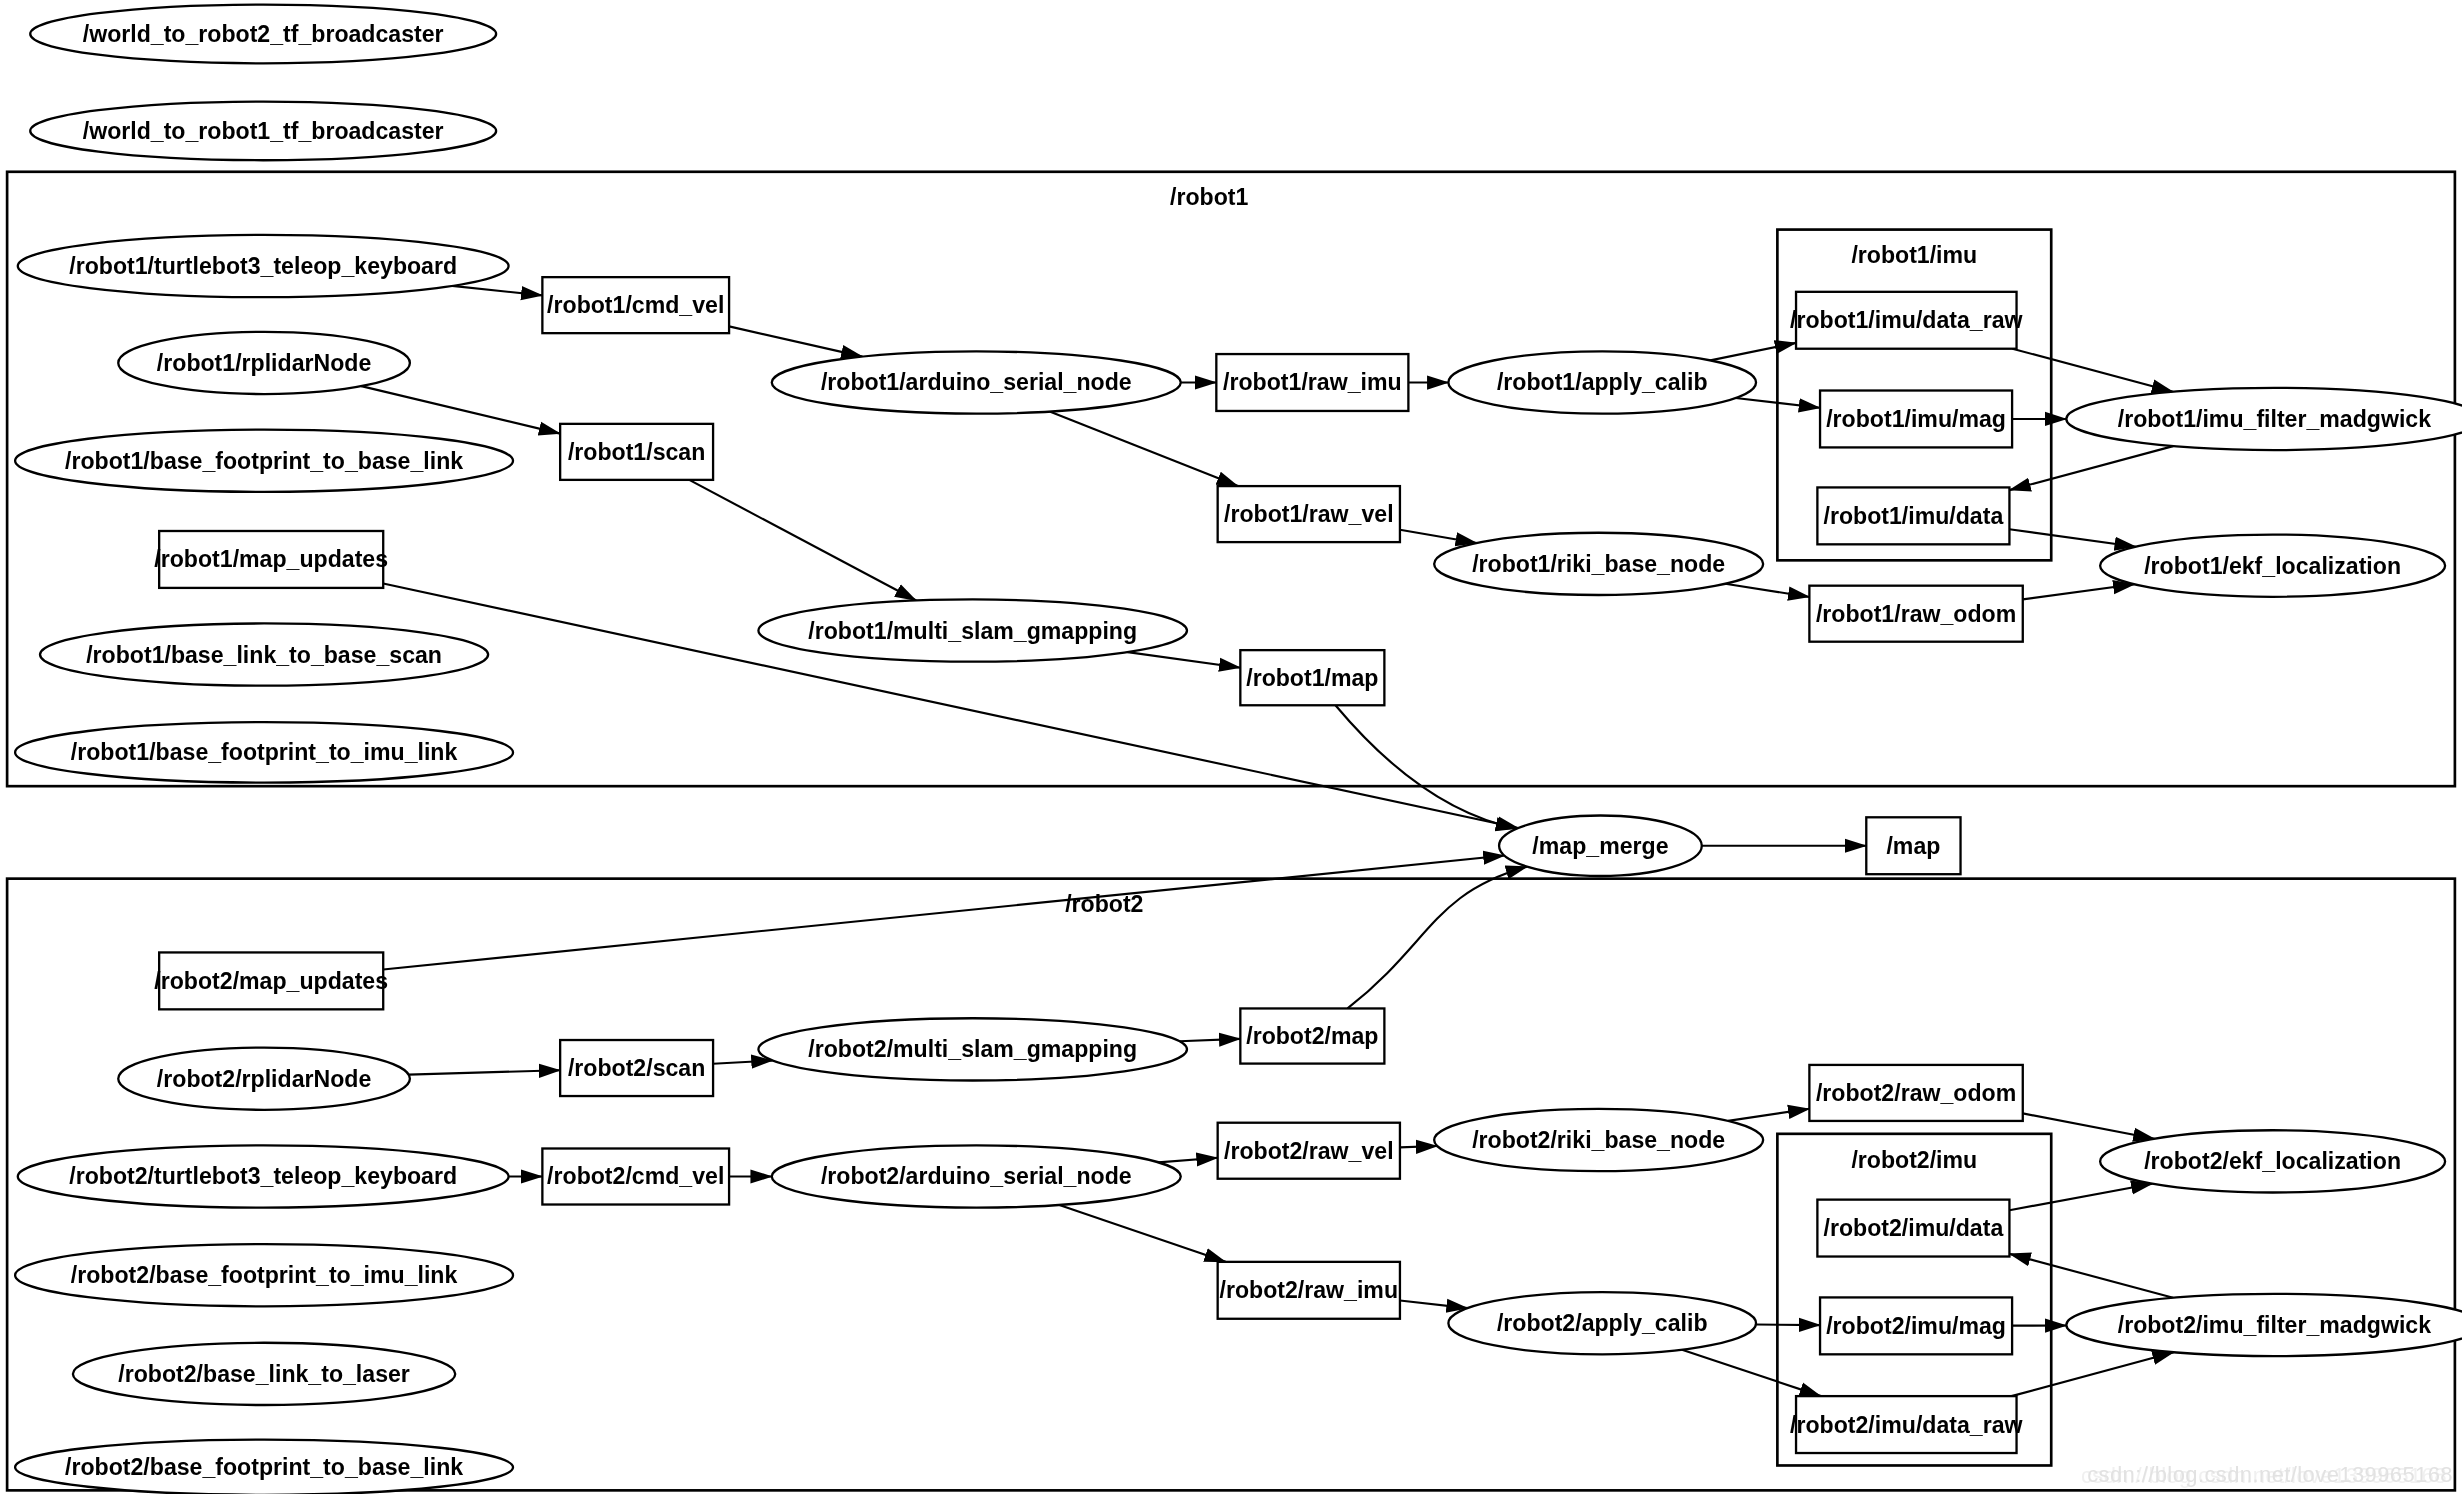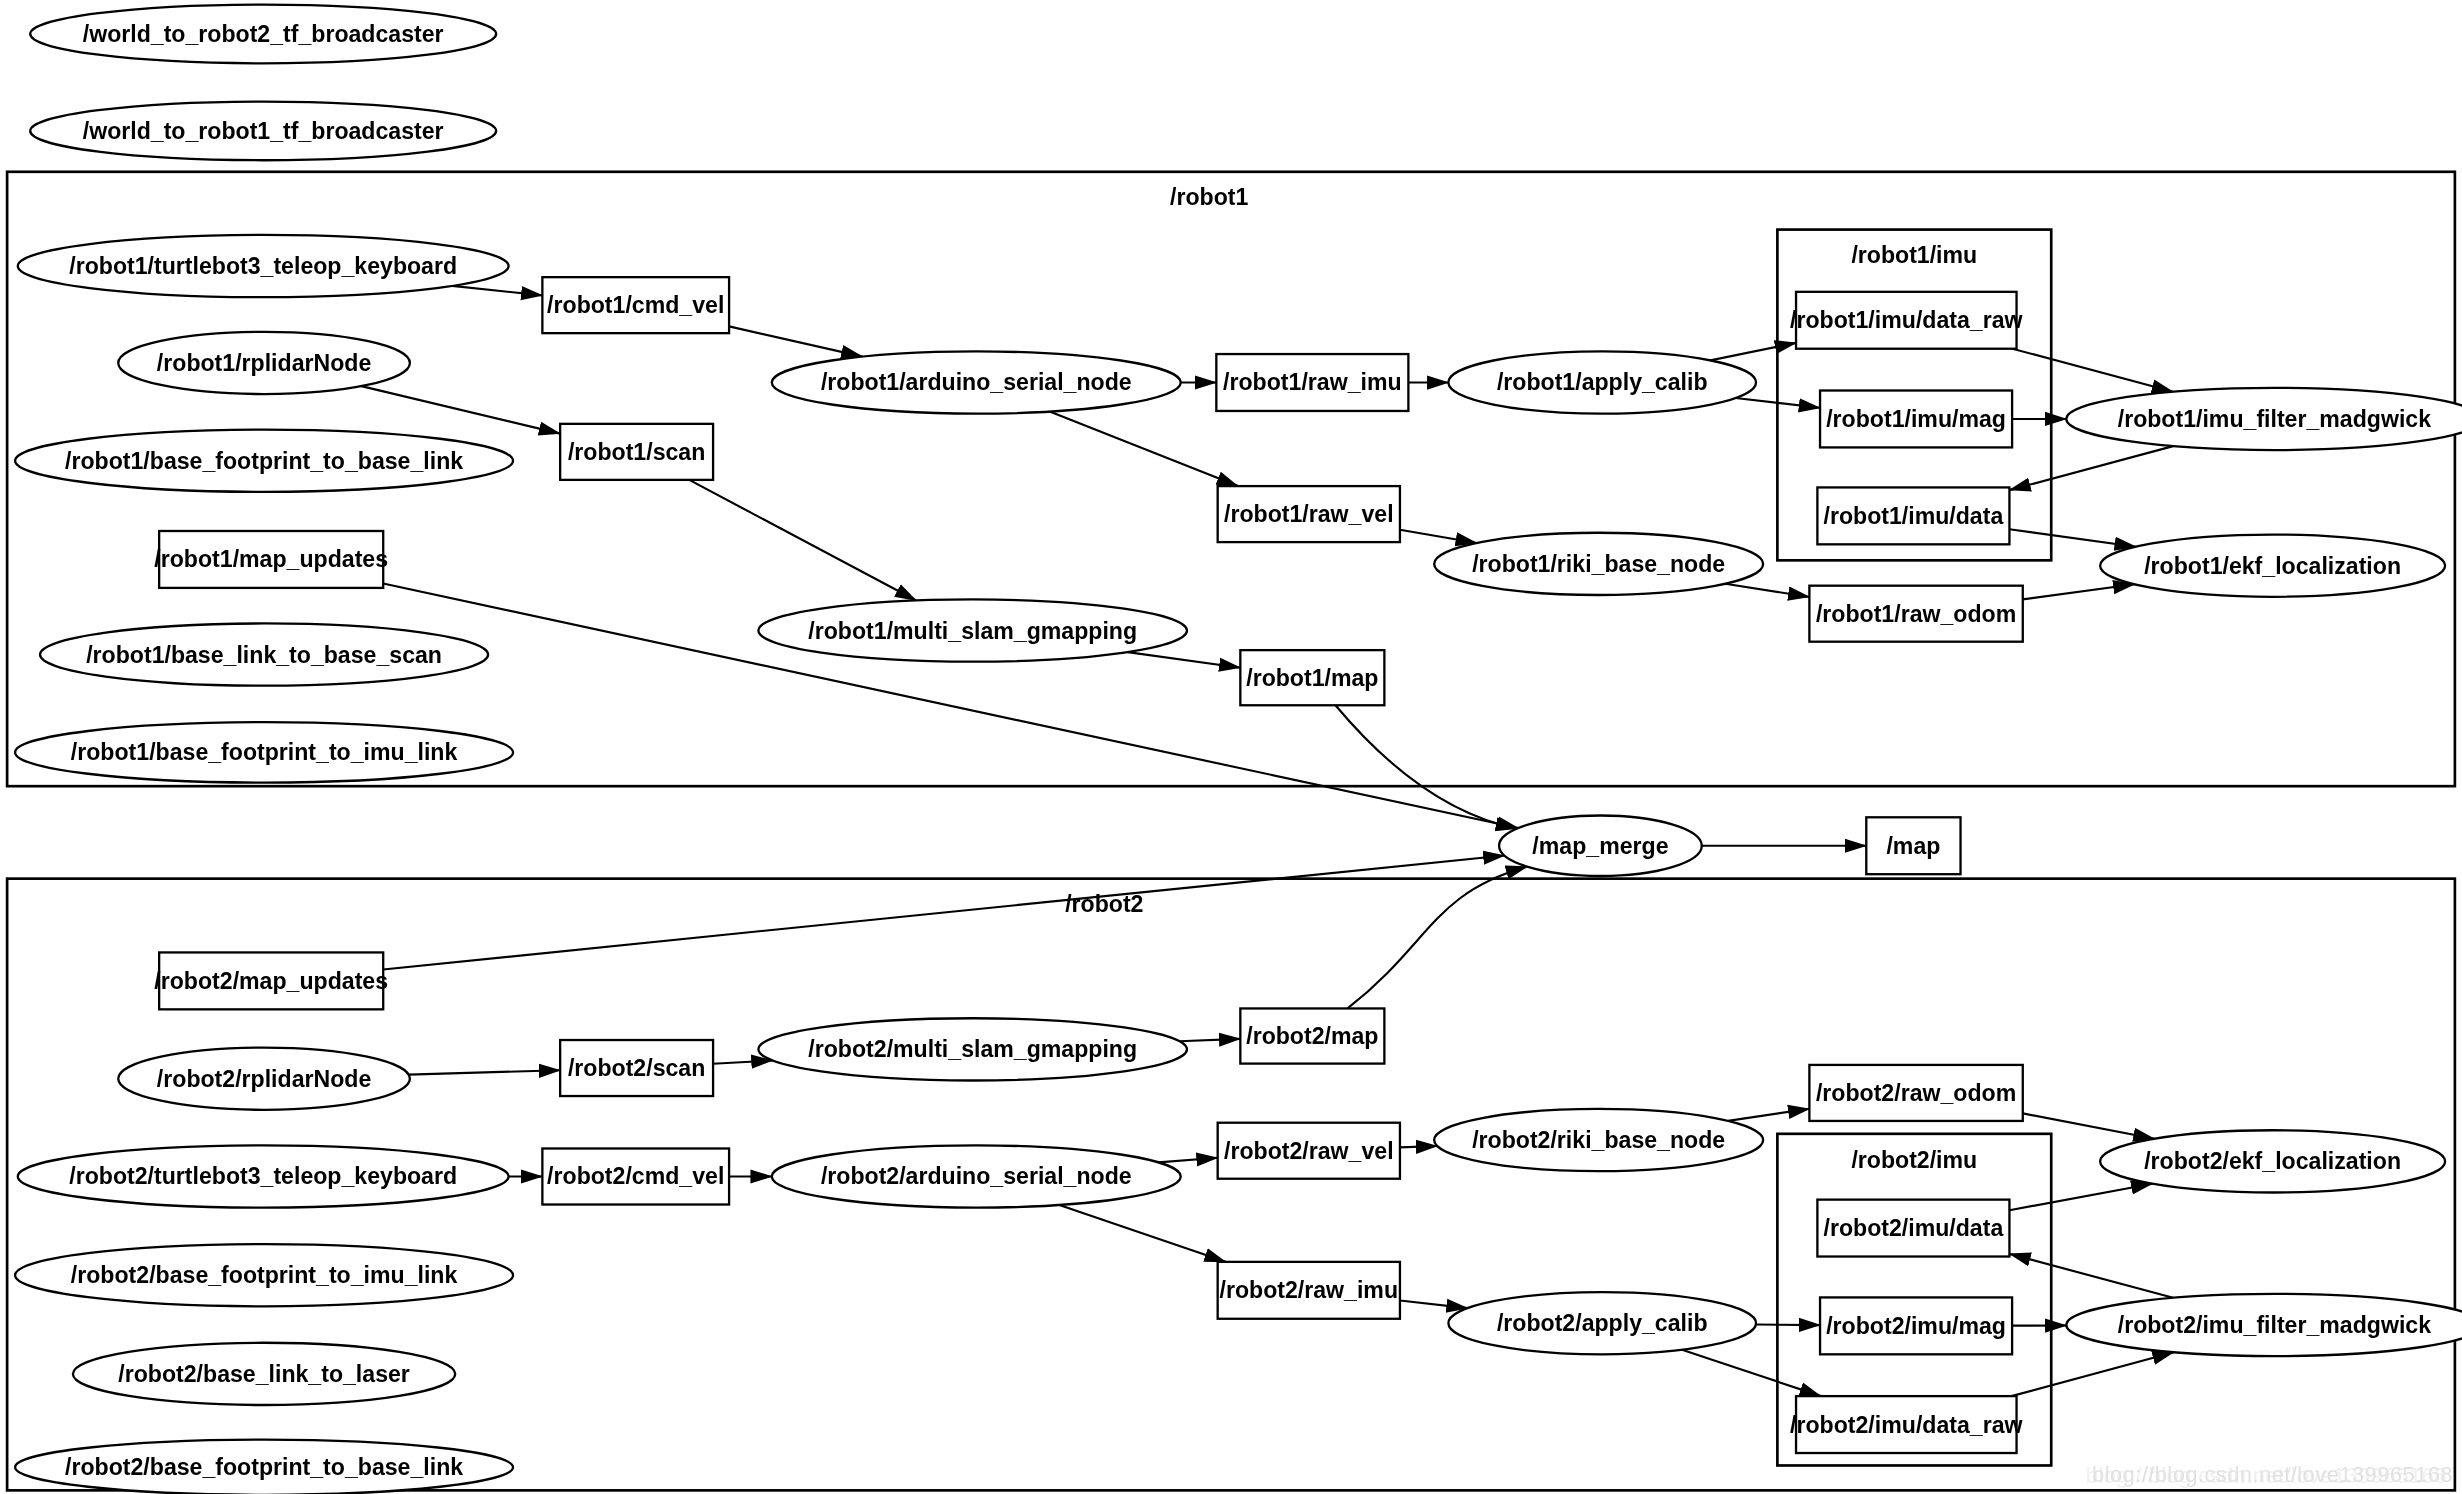--- a/index.html
+++ b/index.html
@@ -255,15 +255,15 @@
       </g>
       <g>
         <ellipse cx="2556" cy="1306" rx="194" ry="35" fill="#ffffff" stroke="#000000" stroke-width="2.6"></ellipse>
         <text x="2556" y="1315" text-anchor="middle" font-size="26">/robot2/ekf_localization</text>
       </g>
       <g>
         <ellipse cx="2558" cy="1490" rx="234" ry="35" fill="#ffffff" stroke="#000000" stroke-width="2.6"></ellipse>
         <text x="2558" y="1499" text-anchor="middle" font-size="26">/robot2/imu_filter_madgwick</text>
       </g>
     </svg>
-  <div class="watermark">blog://blog.csdn.net/love139965168</div>
+  <div class="watermark">csdn://blog.csdn.net/love139965168</div>
 </div>
 
 
 </body></html>

